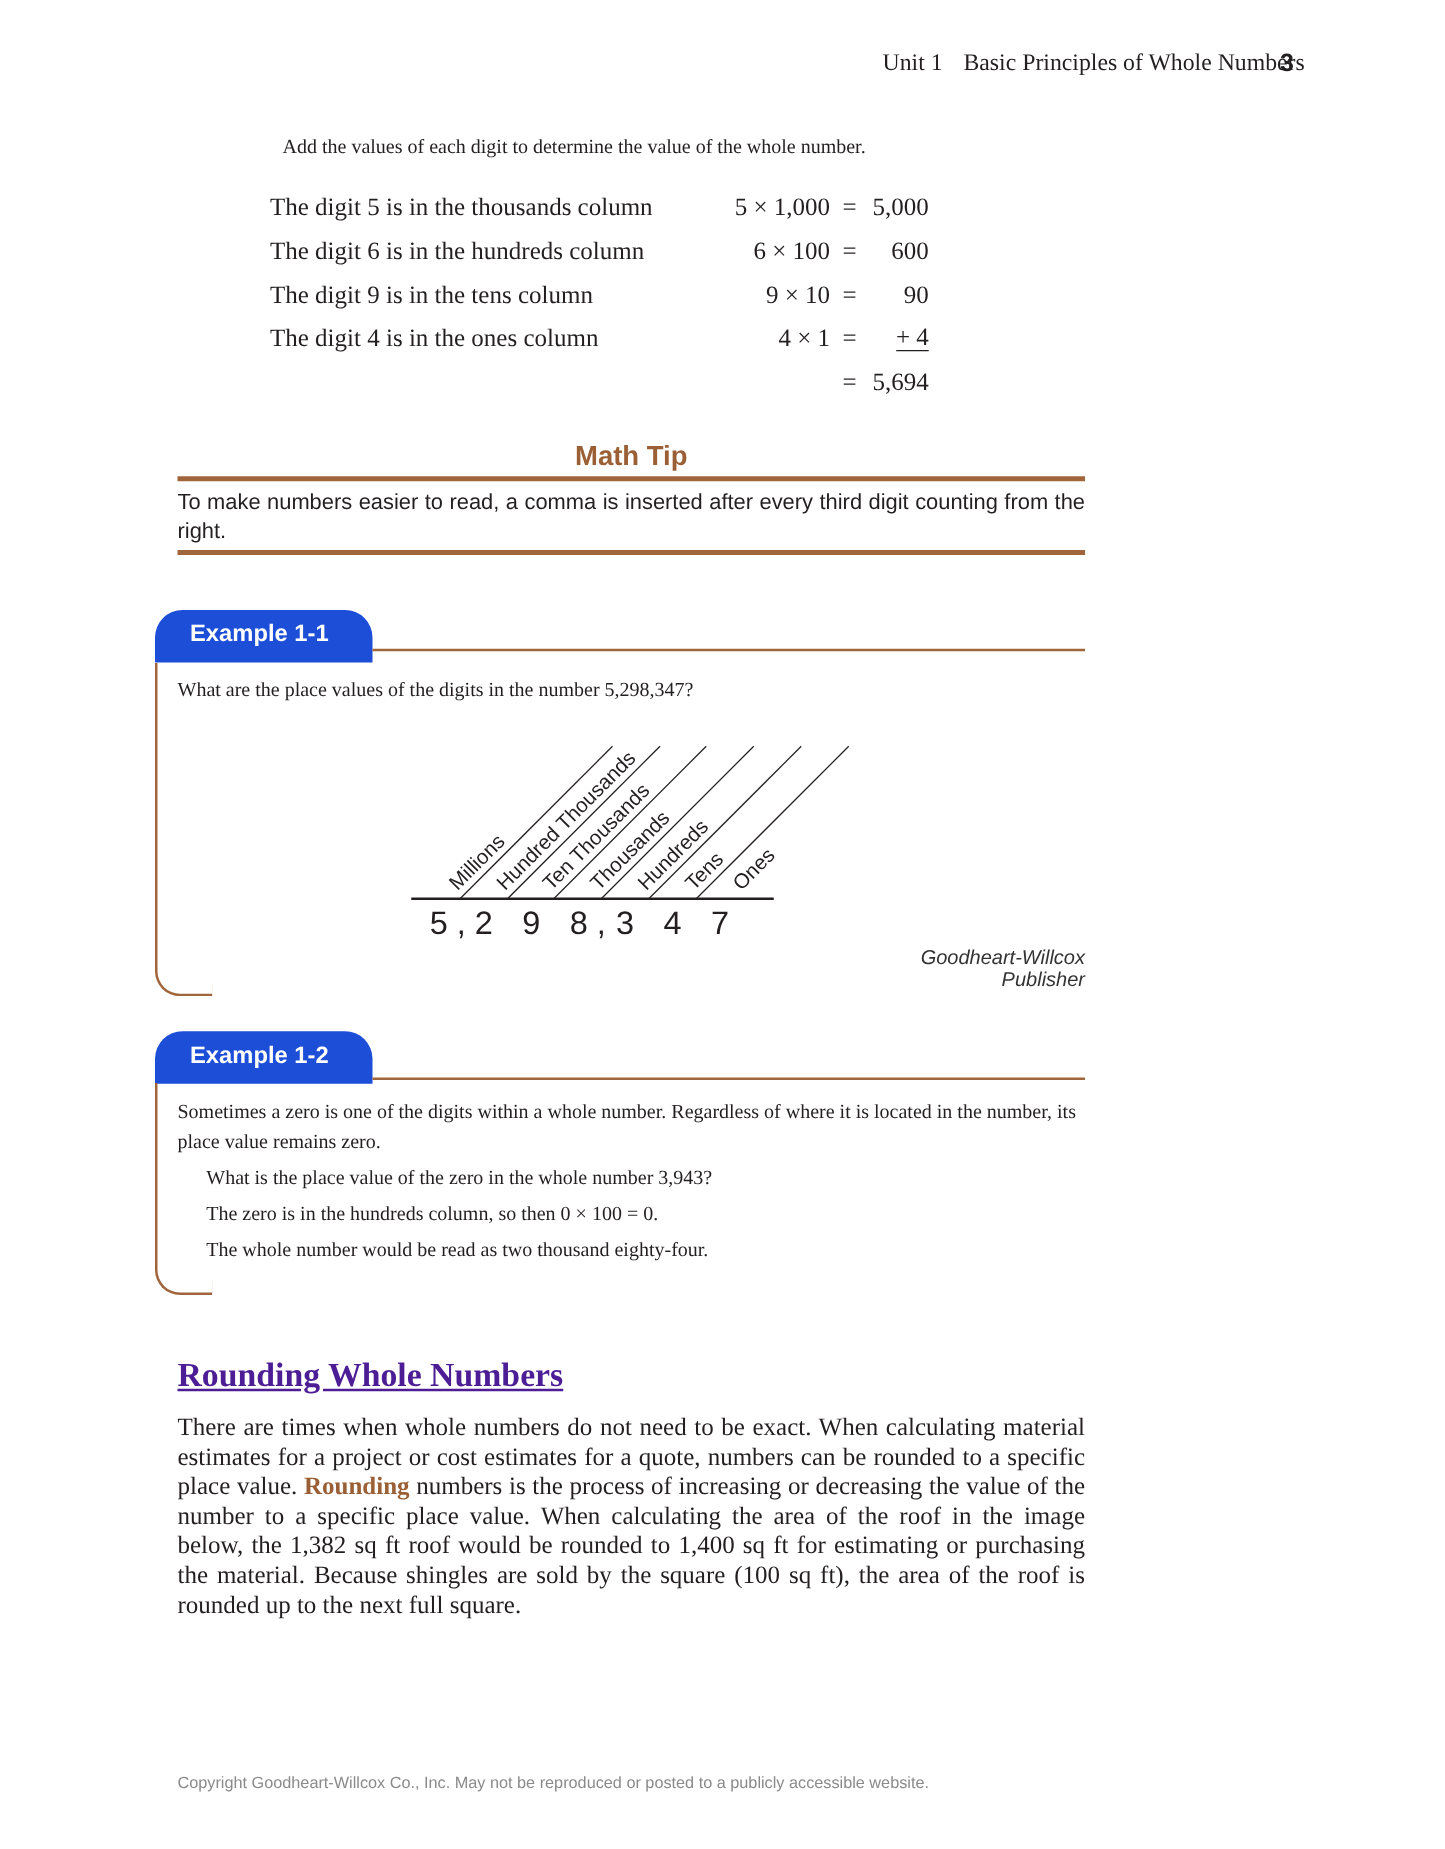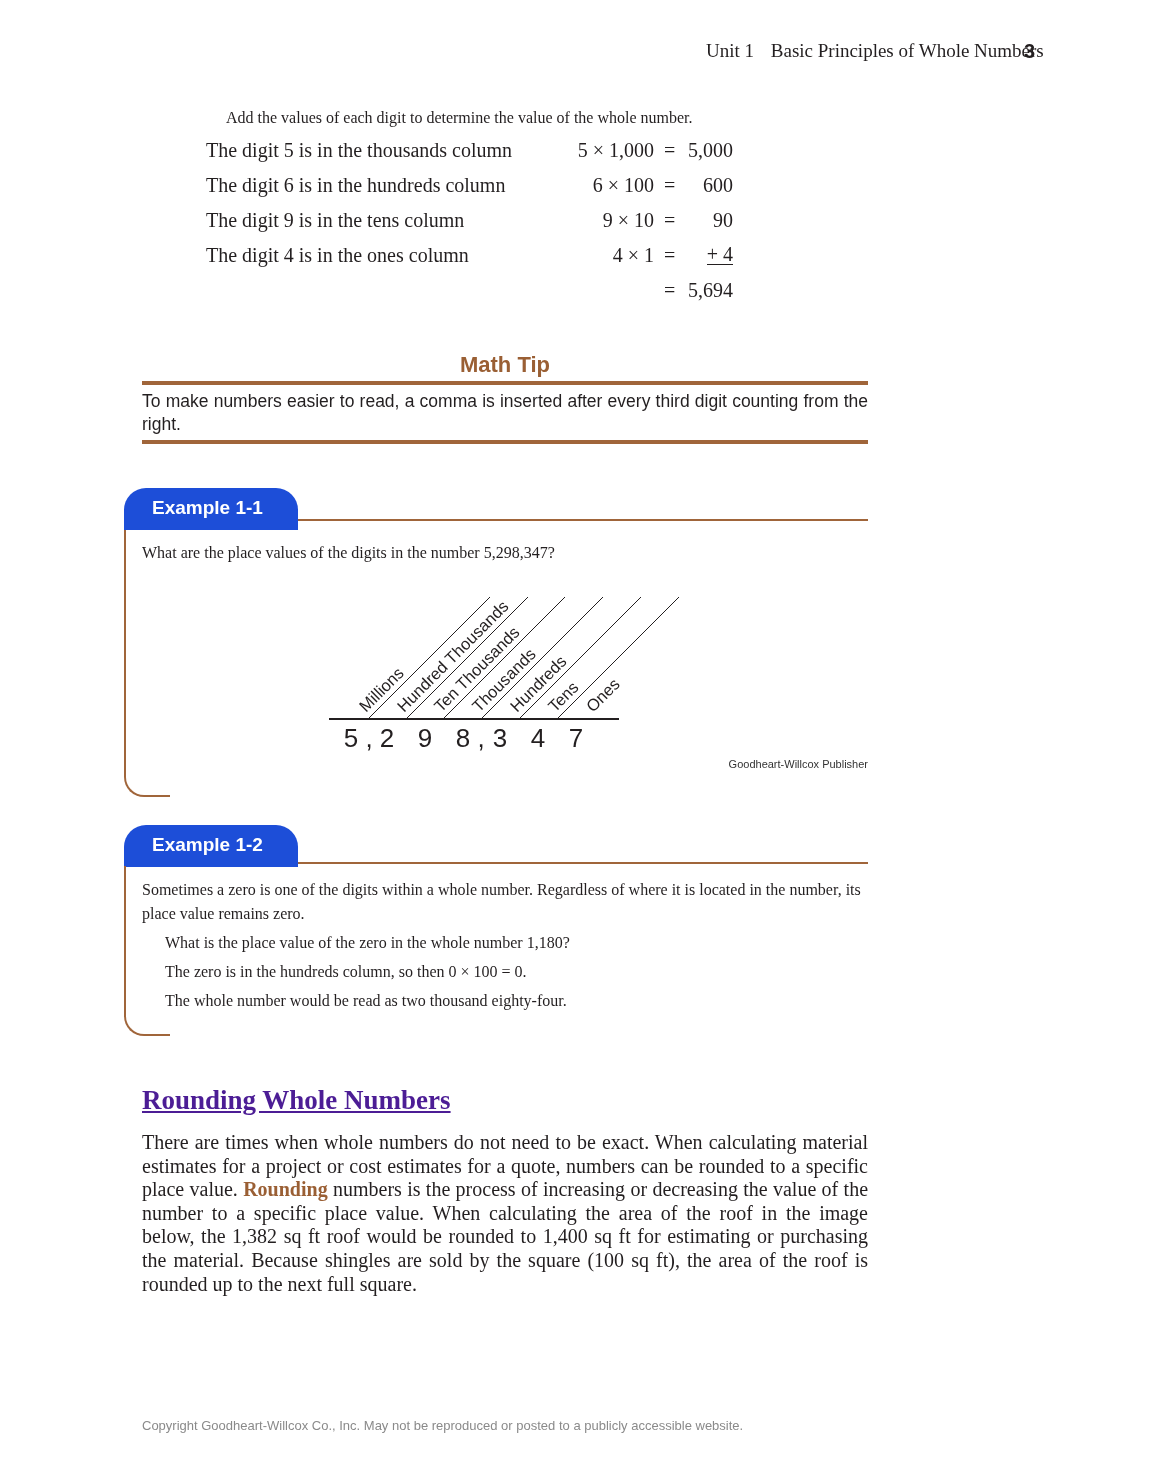--- a/index.html
+++ b/index.html
@@ -8,39 +8,39 @@
   .sans { font-family: "Liberation Sans", "DejaVu Sans", sans-serif; }
   .abs { position: absolute; }
 
   
   .running-head { top: 40px; left: 689px; font-size: 19px; white-space: nowrap; margin-left: 17px; }
   .running-head .unit { margin-right: 12px; }
   .page-num { top: 40px; left: 1024px; font-size: 20px; font-weight: bold; }
 
   
   .intro { top: 109px; left: 182px; font-size: 16px; white-space: nowrap; margin-left: 44px; }
-  .pv-row { left: 206px; font-size: 20px; width: 540px; height: 26px; }
+  .pv-row { left: 216px; font-size: 20px; width: 540px; height: 26px; margin-top: 16px; }
   .pv-row .desc { position: absolute; left: 0; white-space: nowrap; }
   .pv-row .expr { position: absolute; right: 92px; white-space: nowrap; text-align: center; }
   .pv-row .eq { position: absolute; left: 458px; }
   .pv-row .val { position: absolute; right: 13px; white-space: nowrap; text-align: right; }
   .pv-row .val.underline { border-bottom: 1px solid #231f20; line-height: 20px; }
 
   
   .tip-title { top: 352px; left: 142px; width: 726px; text-align: center; font-size: 22px; font-weight: bold; color: #9a5f34; }
   .tip-rule { left: 142px; width: 726px; height: 4px; background: #a0653a; }
   .tip-text { top: 390px; left: 142px; width: 726px; font-size: 17.5px; line-height: 23px; text-align: justify; }
 
   
   .ex-tab { left: 124px; width: 174px; height: 42px; background: #1d4ed8; border-radius: 22px 22px 0 0; color: #fff; font-size: 19px; font-weight: bold; box-sizing: border-box; padding: 9px 0 0 28px; }
   .ex-hline { left: 298px; width: 570px; height: 2px; background: #a0653a; }
   .ex-frame { left: 124px; width: 46px; border-left: 2px solid #a0653a; border-bottom: 2px solid #a0653a; border-bottom-left-radius: 20px; box-sizing: border-box; }
   .ex-text { left: 142px; font-size: 16px; line-height: 24px; }
 
-  .credit { top: 758px; left: 700px; width: 168px; text-align: right; font-size: 11px; color: #333; }
+  .credit { top: 758px; left: 700px; width: 168px; text-align: right; font-size: 16px; font-style: italic; color: #333; }
 
   
   .section-title { top: 1085px; left: 142px; font-size: 27px; font-weight: bold; color: #4c1d95; white-space: nowrap; text-decoration: underline; }
   .section-body { top: 1131px; left: 142px; width: 726px; font-size: 20px; line-height: 23.6px; text-align: justify; }
   .keyterm { color: #9a5f34; font-weight: bold; }
 
   .copyright { top: 1418px; left: 142px; font-size: 13px; color: #8a8a8a; white-space: nowrap; text-align: center; }
 
   svg text { font-family: "Liberation Sans", "DejaVu Sans", sans-serif; }
 </style>
@@ -129,20 +129,20 @@
     <text x="256" y="162">7</text>
   </g>
 </svg>
 
 <div class="abs sans credit">Goodheart-Willcox Publisher</div>
 
 <div class="abs sans ex-tab" style="top:825px">Example 1-2</div>
 <div class="abs ex-hline" style="top:862px"></div>
 <div class="abs ex-frame" style="top:866px; height:170px"></div>
 <div class="abs serif ex-text" style="top:878px; width:726px">Sometimes a zero is one of the digits within a whole number. Regardless of where it is located in the number, its place value remains zero.</div>
-<div class="abs serif ex-text" style="top:931px; left:165px; white-space:nowrap">What is the place value of the zero in the whole number 1,180?</div>
+<div class="abs serif ex-text" style="top:931px; left:165px; white-space:nowrap">What is the place value of the zero in the whole number 3,943?</div>
 <div class="abs serif ex-text" style="top:960px; left:165px; white-space:nowrap">The zero is in the hundreds column, so then 0 × 100 = 0.</div>
 <div class="abs serif ex-text" style="top:989px; left:165px; white-space:nowrap">The whole number would be read as two thousand eighty-four.</div>
 
 <div class="abs serif section-title">Rounding Whole Numbers</div>
 <div class="abs serif section-body"><span>There are times when whole numbers do not need to be exact. When calculating material estimates for a project or cost estimates for a quote, numbers can be rounded to a specific place value. </span><span class="keyterm">Rounding</span><span> numbers is the process of increasing or decreasing the value of the number to a specific place value. When calculating the area of the roof in the image below, the 1,382 sq ft roof would be rounded to 1,400 sq ft for estimating or purchasing the material. Because shingles are sold by the square (100 sq ft), the area of the roof is rounded up to the next full square.</span></div>
 
 <div class="abs sans copyright">Copyright Goodheart-Willcox Co., Inc. May not be reproduced or posted to a publicly accessible website.</div>
 
 </body></html>

